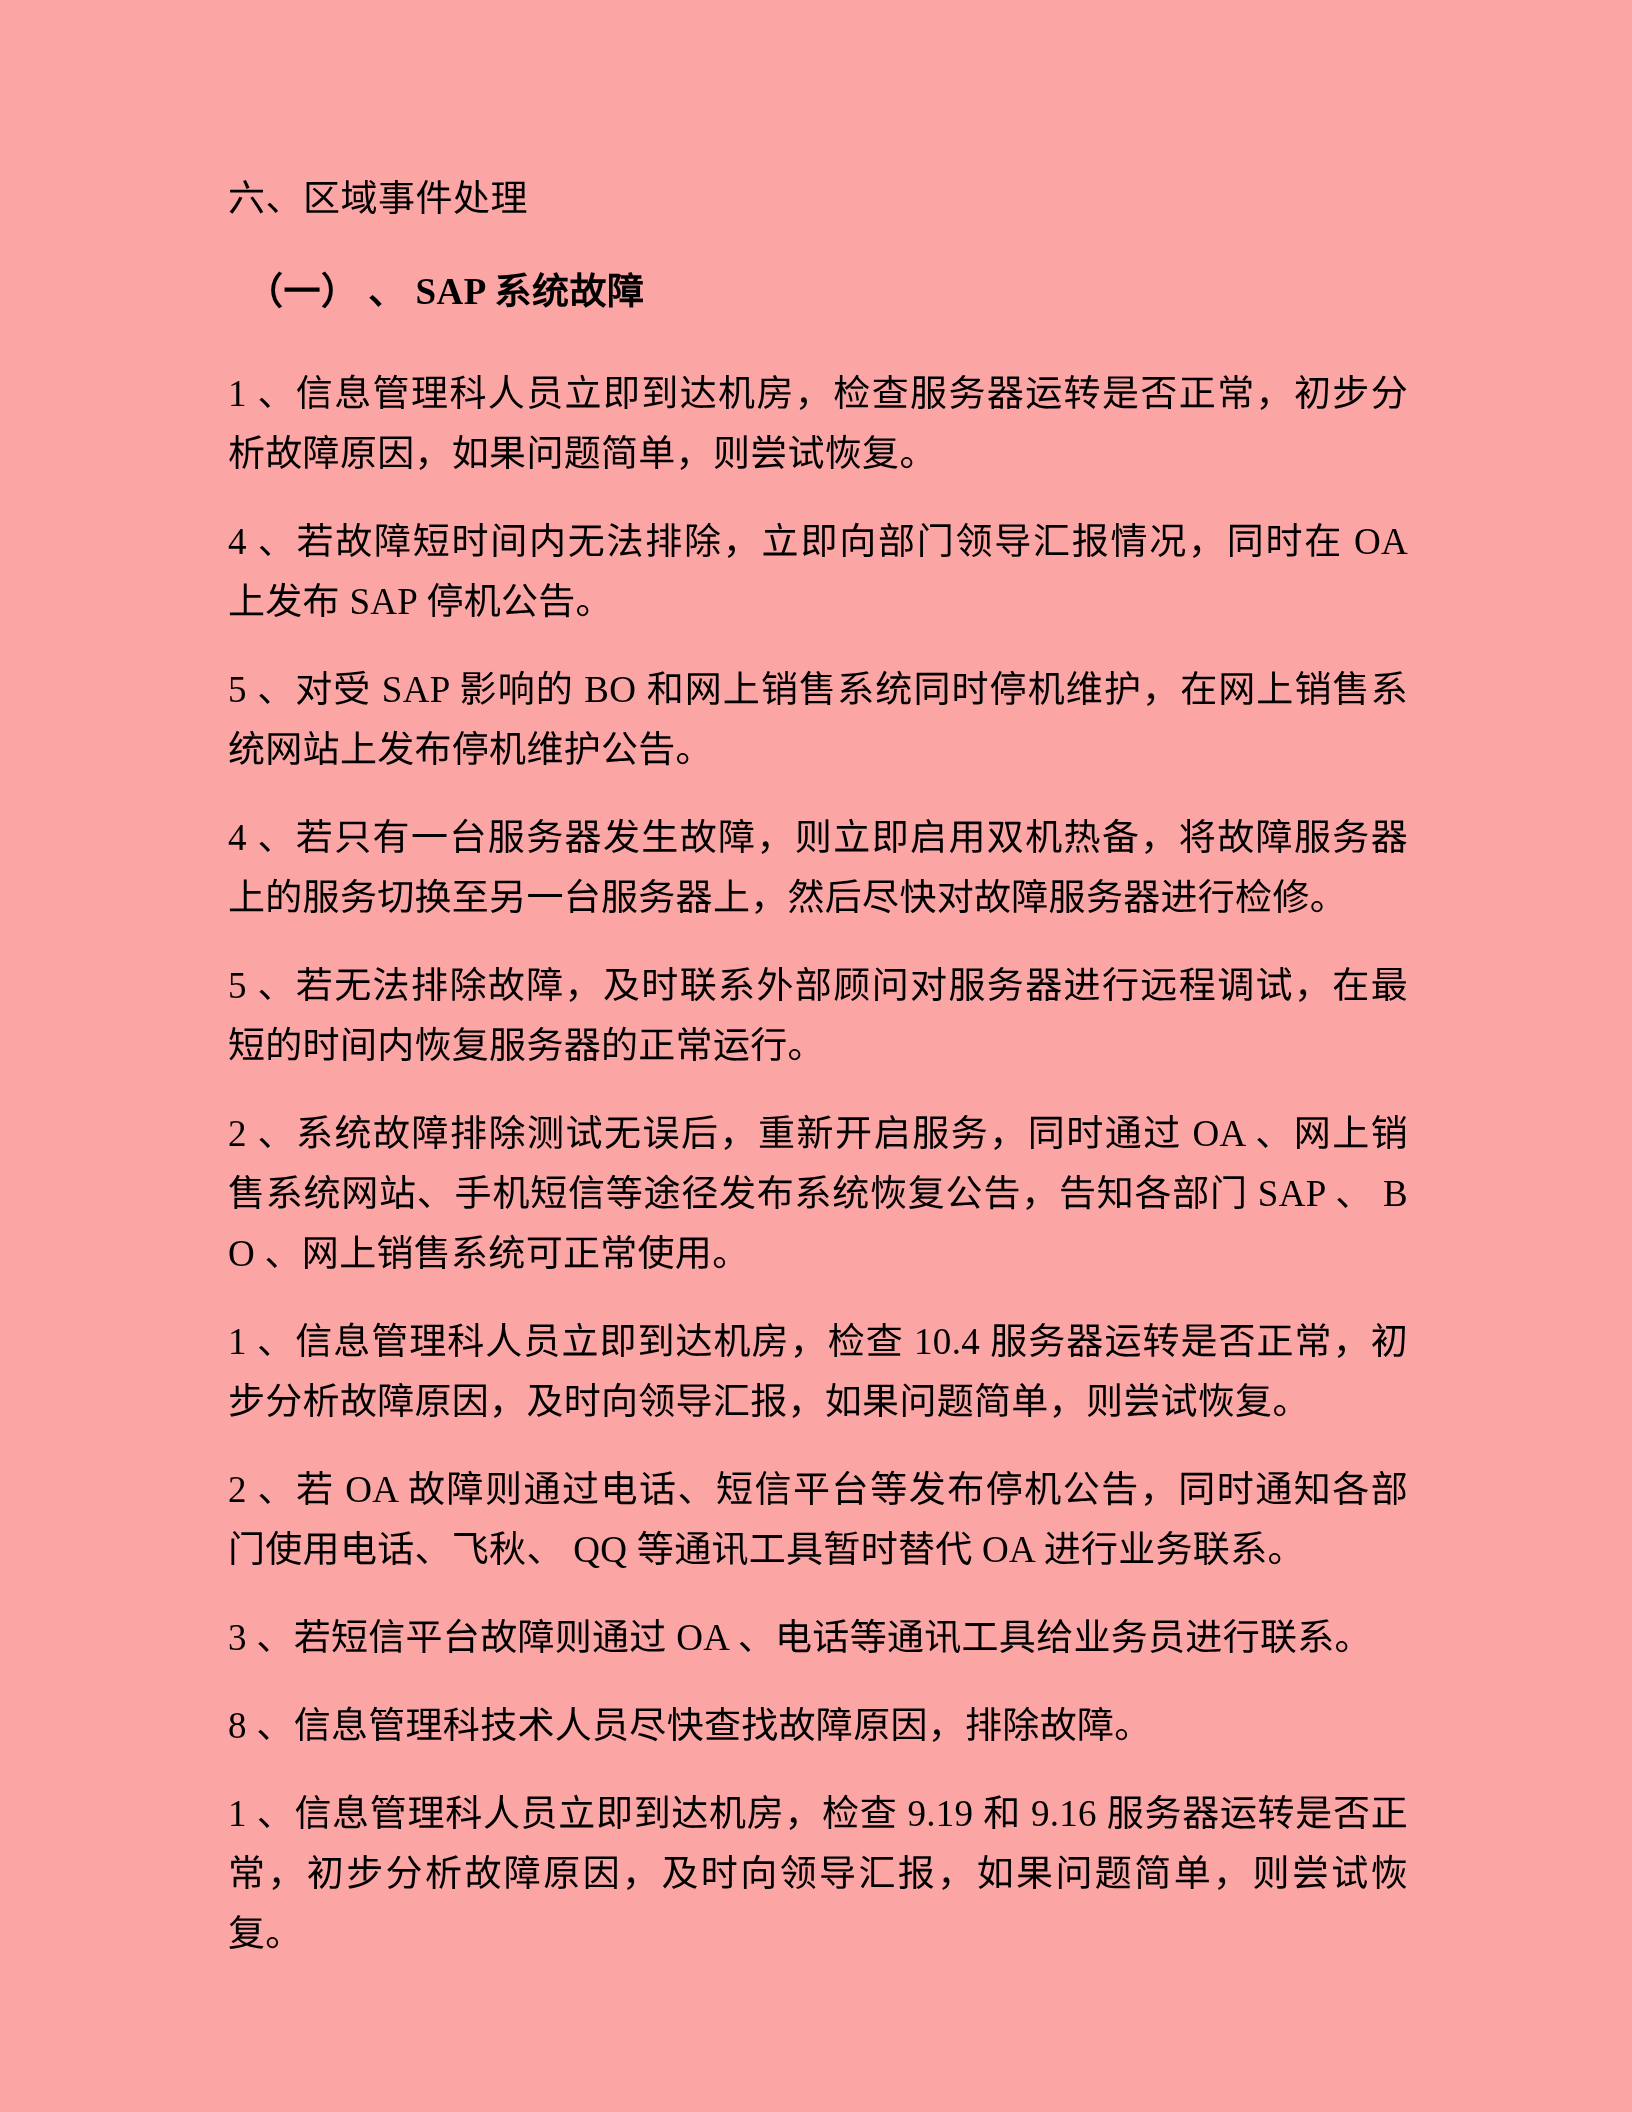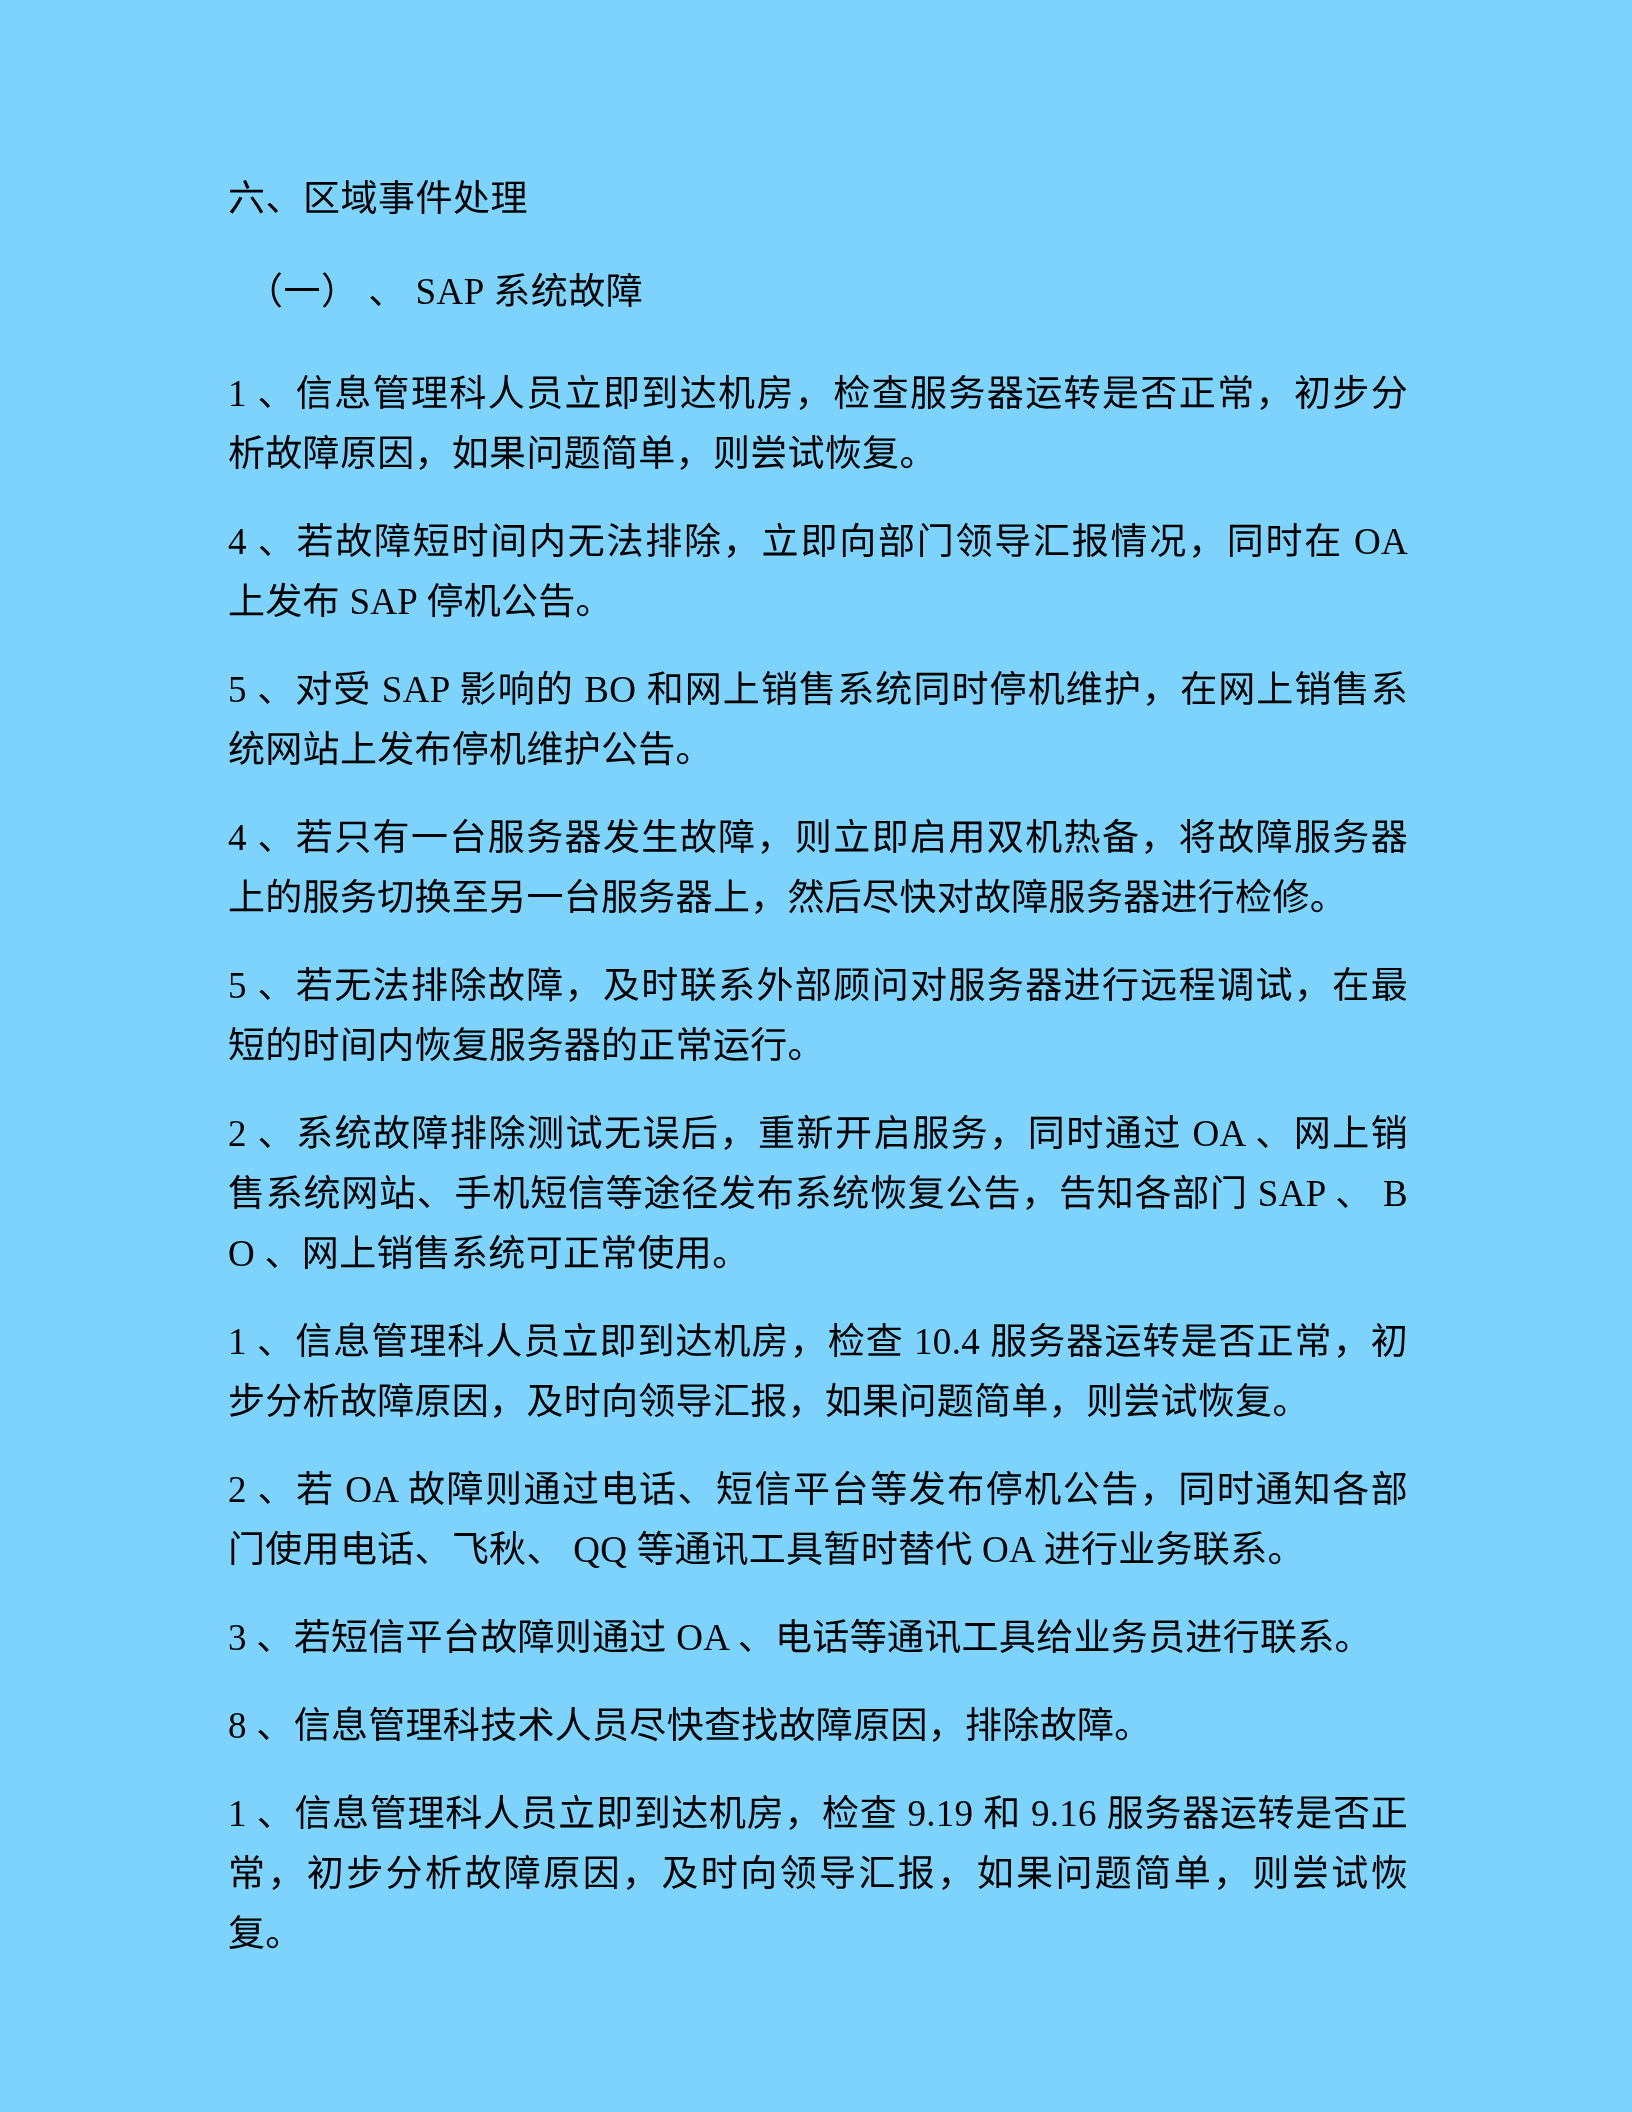--- a/index.html
+++ b/index.html
@@ -10,21 +10,21 @@
   }
   body {
     font-family: "Liberation Serif", "DejaVu Serif", serif;
     color: #000000;
   }
   .page {
     position: relative;
     width: 1632px;
     height: 2112px;
     margin: 0 auto;
-    background: #7dd3fc;
+    background: #fca5a5;
     box-sizing: border-box;
     overflow: hidden;
   }
   .page-body {
     position: absolute;
     left: 228px;
     top: 180px;
     width: 1180px;
   }
   .doc-heading {
@@ -33,21 +33,21 @@
     letter-spacing: 0.5px;
     margin: 0 0 56px 0;
     font-weight: 400;
     text-indent: 0;
   }
   .section-heading {
     font-size: 37px;
     line-height: 1.0;
     letter-spacing: 0.5px;
     margin: 0 0 54px 0;
-    font-weight: 400;
+    font-weight: 700;
     text-indent: 18px;
   }
   .para {
     font-size: 37px;
     line-height: 60px;
     letter-spacing: 0.3px;
     margin: 0 0 28px 0;
     text-align: justify;
     text-justify: inter-ideograph;
     text-indent: 0;

